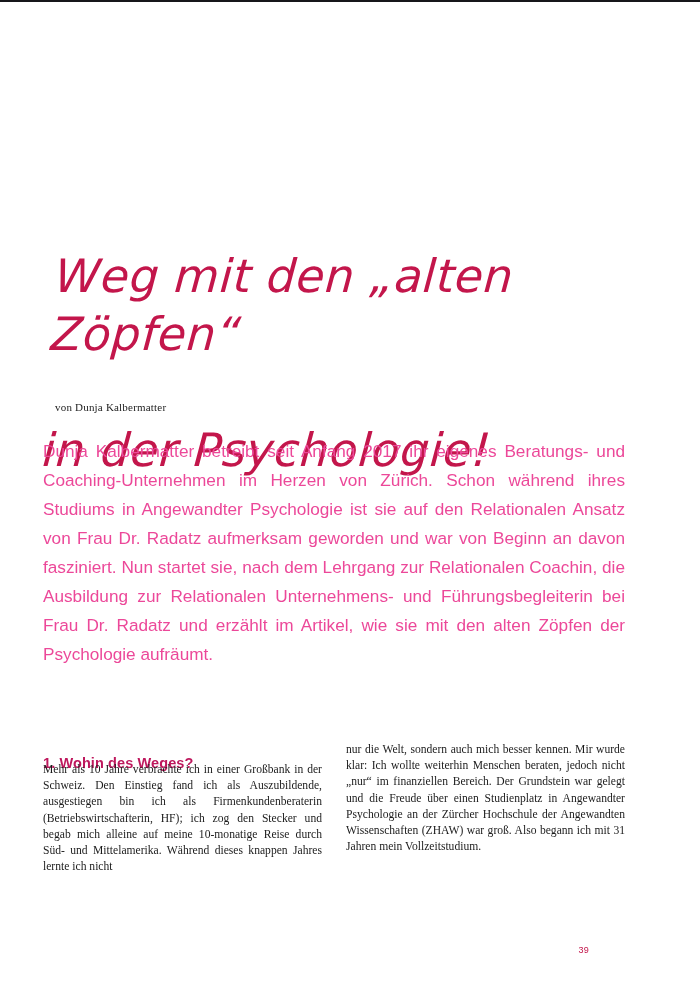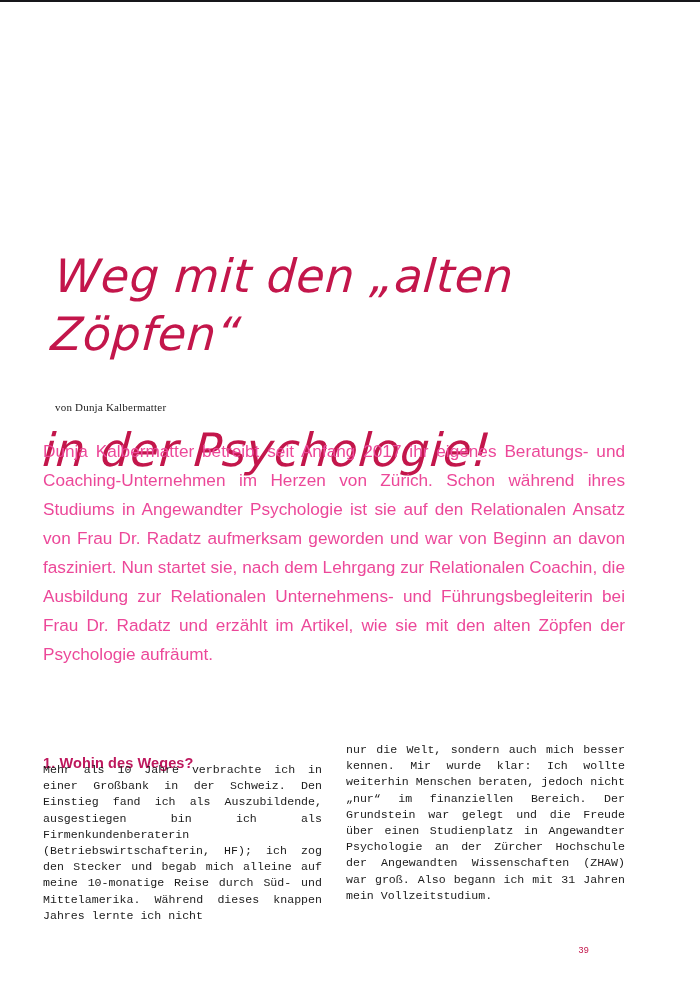--- a/index.html
+++ b/index.html
@@ -101,21 +101,21 @@
   .columns {
     position: absolute;
     left: 0;
     top: 762px;
     width: 582px;
     display: flex;
     gap: 24px;
   }
   .col {
     width: 279px;
-    font-family: Liberation Mono, monospace;
+    font-family: Liberation Serif, serif;
     font-size: 11.6px;
     line-height: 16.2px;
     text-align: justify;
     text-justify: inter-word;
     color: #1b1b1b;
   }
   .col p {
     margin: 0;
   }
   .col-right {

